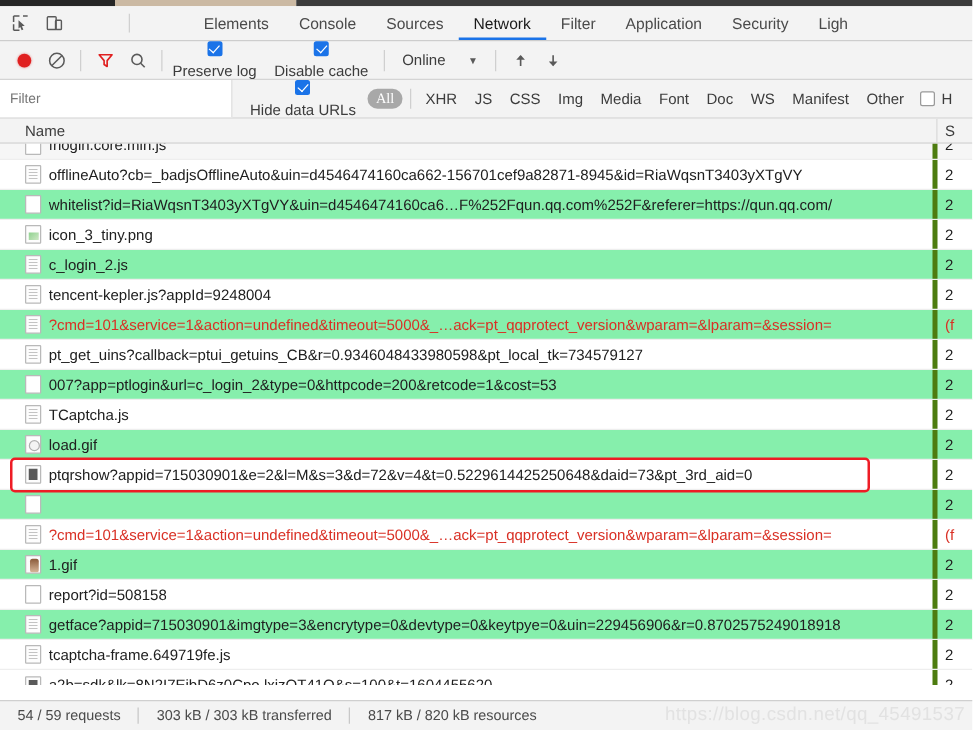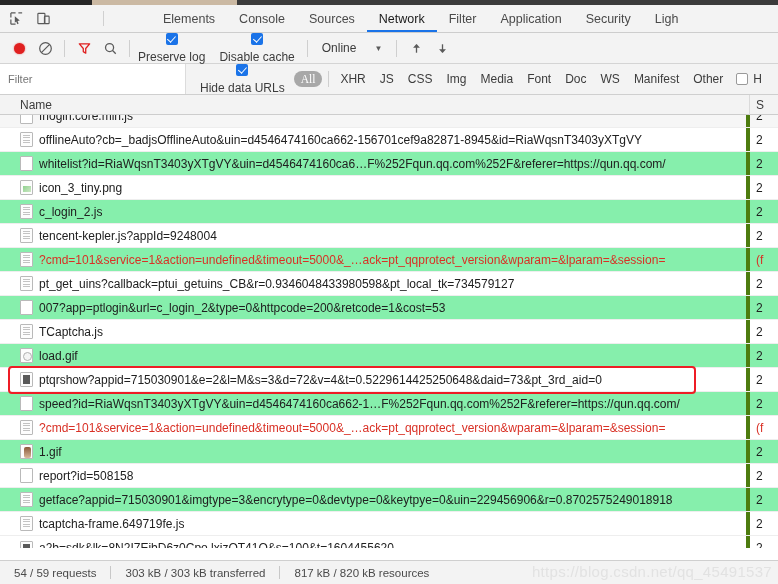--- a/index.html
+++ b/index.html
@@ -644,21 +644,20 @@
             <span class="ricon img-dark"></span>
             <span class="name-text">ptqrshow?appid=715030901&amp;e=2&amp;l=M&amp;s=3&amp;d=72&amp;v=4&amp;t=0.5229614425250648&amp;daid=73&amp;pt_3rd_aid=0</span>
           </div>
           <div class="row-status">
             <span class="status-text">2</span>
           </div>
         </div>
         <div class="row alt">
           <div class="row-name">
             <span class="ricon plain"></span>
-            <span class="name-text">speed?id=RiaWqsnT3403yXTgVY&amp;uin=d4546474160ca662-1…F%252Fqun.qq.com%252F&amp;referer=https://qun.qq.com/</span>
           </div>
           <div class="row-status">
             <span class="status-text">2</span>
           </div>
         </div>
         <div class="row err">
           <div class="row-name">
             <span class="ricon doc-lines"></span>
             <span class="name-text">?cmd=101&amp;service=1&amp;action=undefined&amp;timeout=5000&amp;_…ack=pt_qqprotect_version&amp;wparam=&amp;lparam=&amp;session=</span>
           </div>

